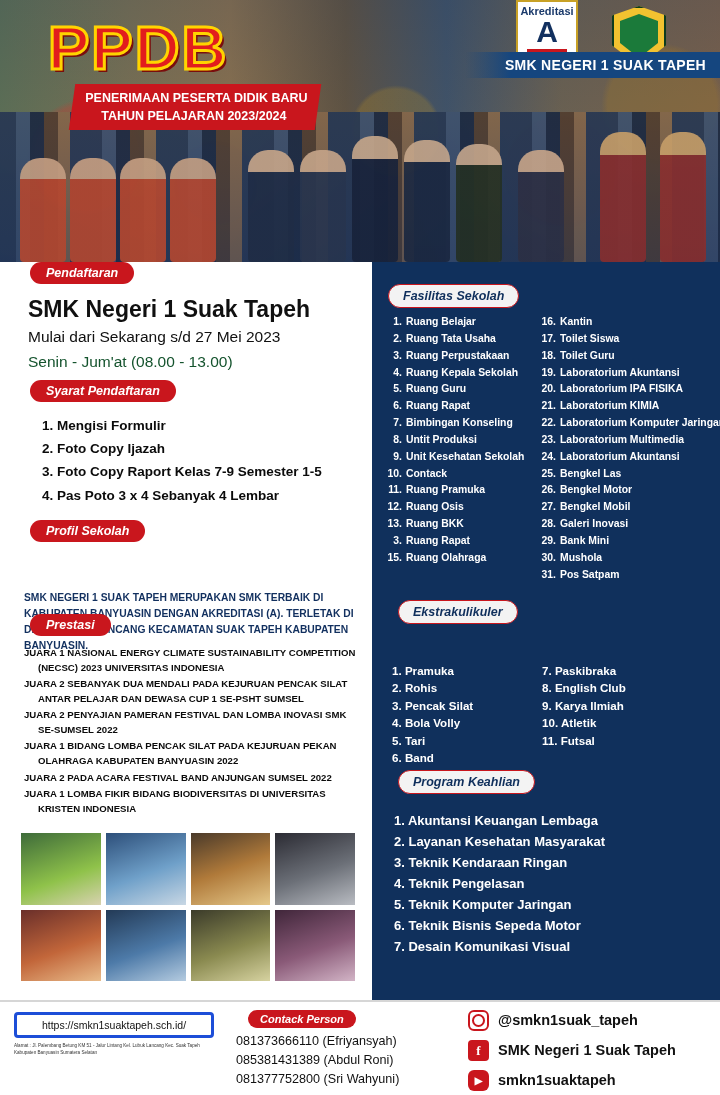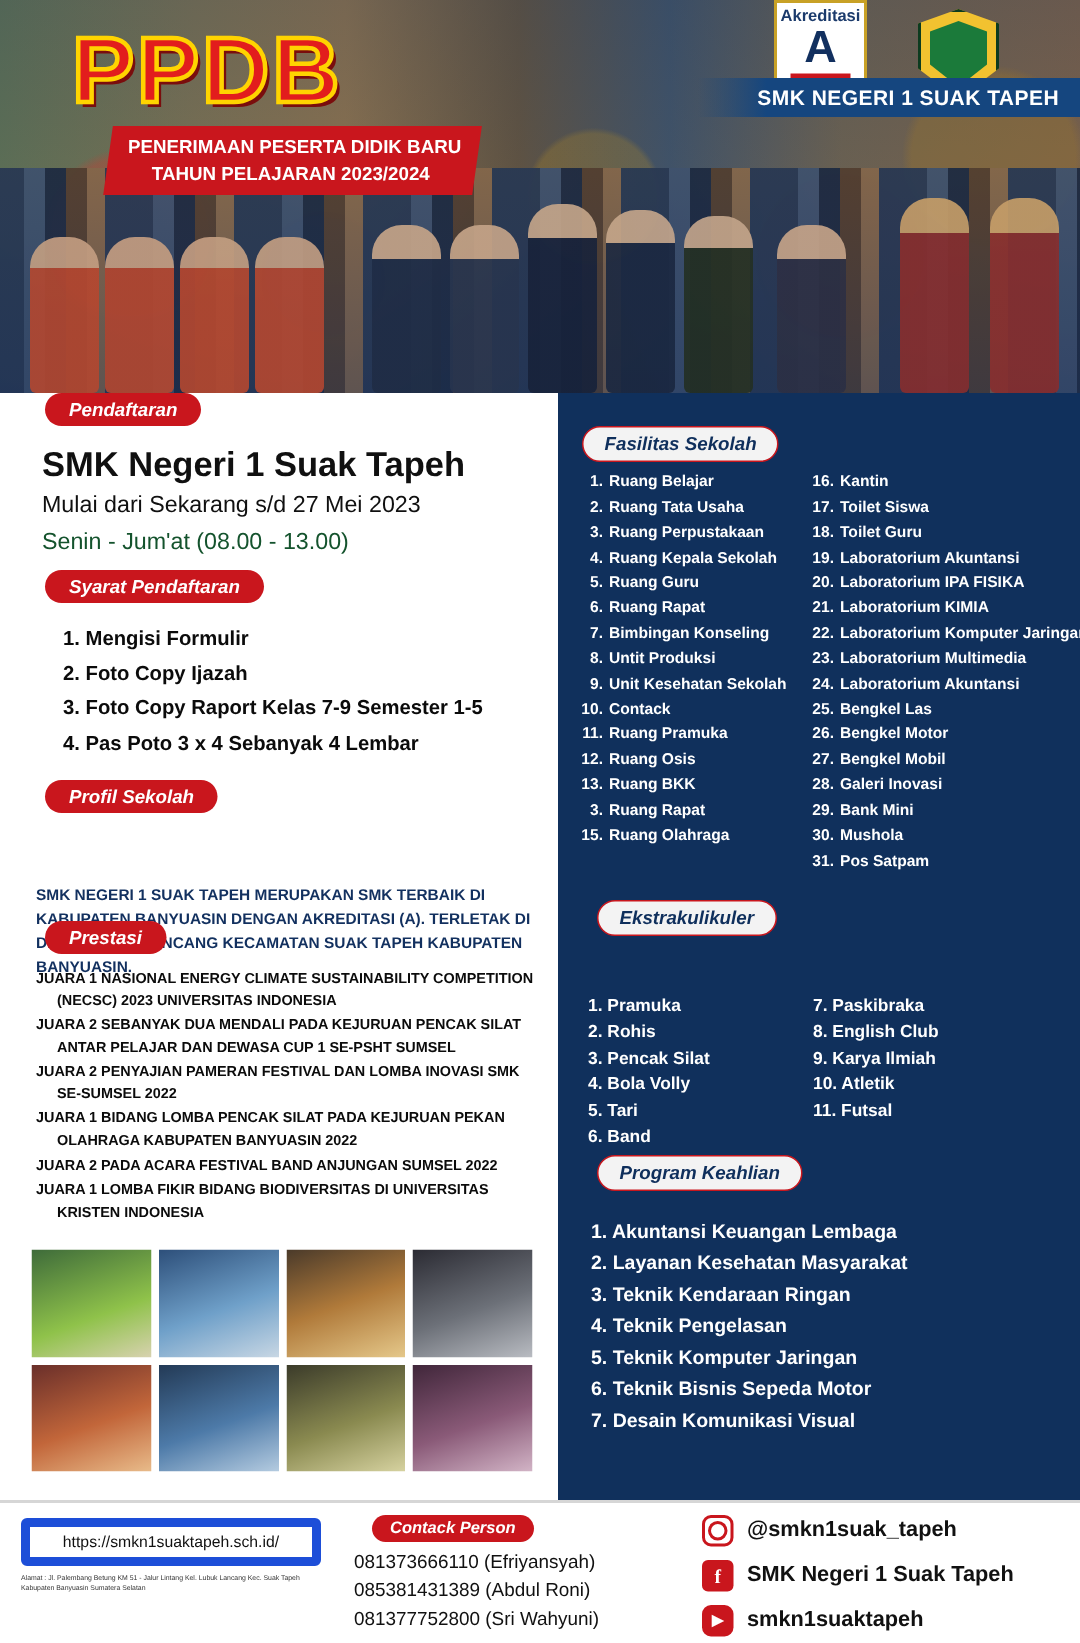--- a/index.html
+++ b/index.html
@@ -183,21 +183,21 @@
     position: absolute; left: 22px; top: 548px; width: 320px;
     color: #ffffff; font-size: 13px; font-weight: bold; line-height: 1.62; list-style: none;
   }
 
   
   .footer { position: absolute; left: 0; top: 1002px; width: 720px; height: 93px; background: #ffffff; }
   .footer-left {
     position: absolute; left: 14px; top: 10px; width: 200px;
   }
   .url-box {
-    border: 6px solid #1d4ed8; border-radius: 4px; padding: 4px 6px;
+    border: 3px solid #1d4ed8; border-radius: 4px; padding: 4px 6px;
     font-size: 10.5px; color: #111; text-align: center; background: #fff;
   }
   .addr { margin-top: 5px; font-size: 4.6px; color: #333; line-height: 1.45; }
 
   .cp-tag {
     position: absolute; left: 248px; top: 8px;
     background: #c9161d; color: #fff; font-style: italic; font-weight: bold;
     font-size: 11px; padding: 3px 12px; border-radius: 10px;
   }
   .cp-list {

